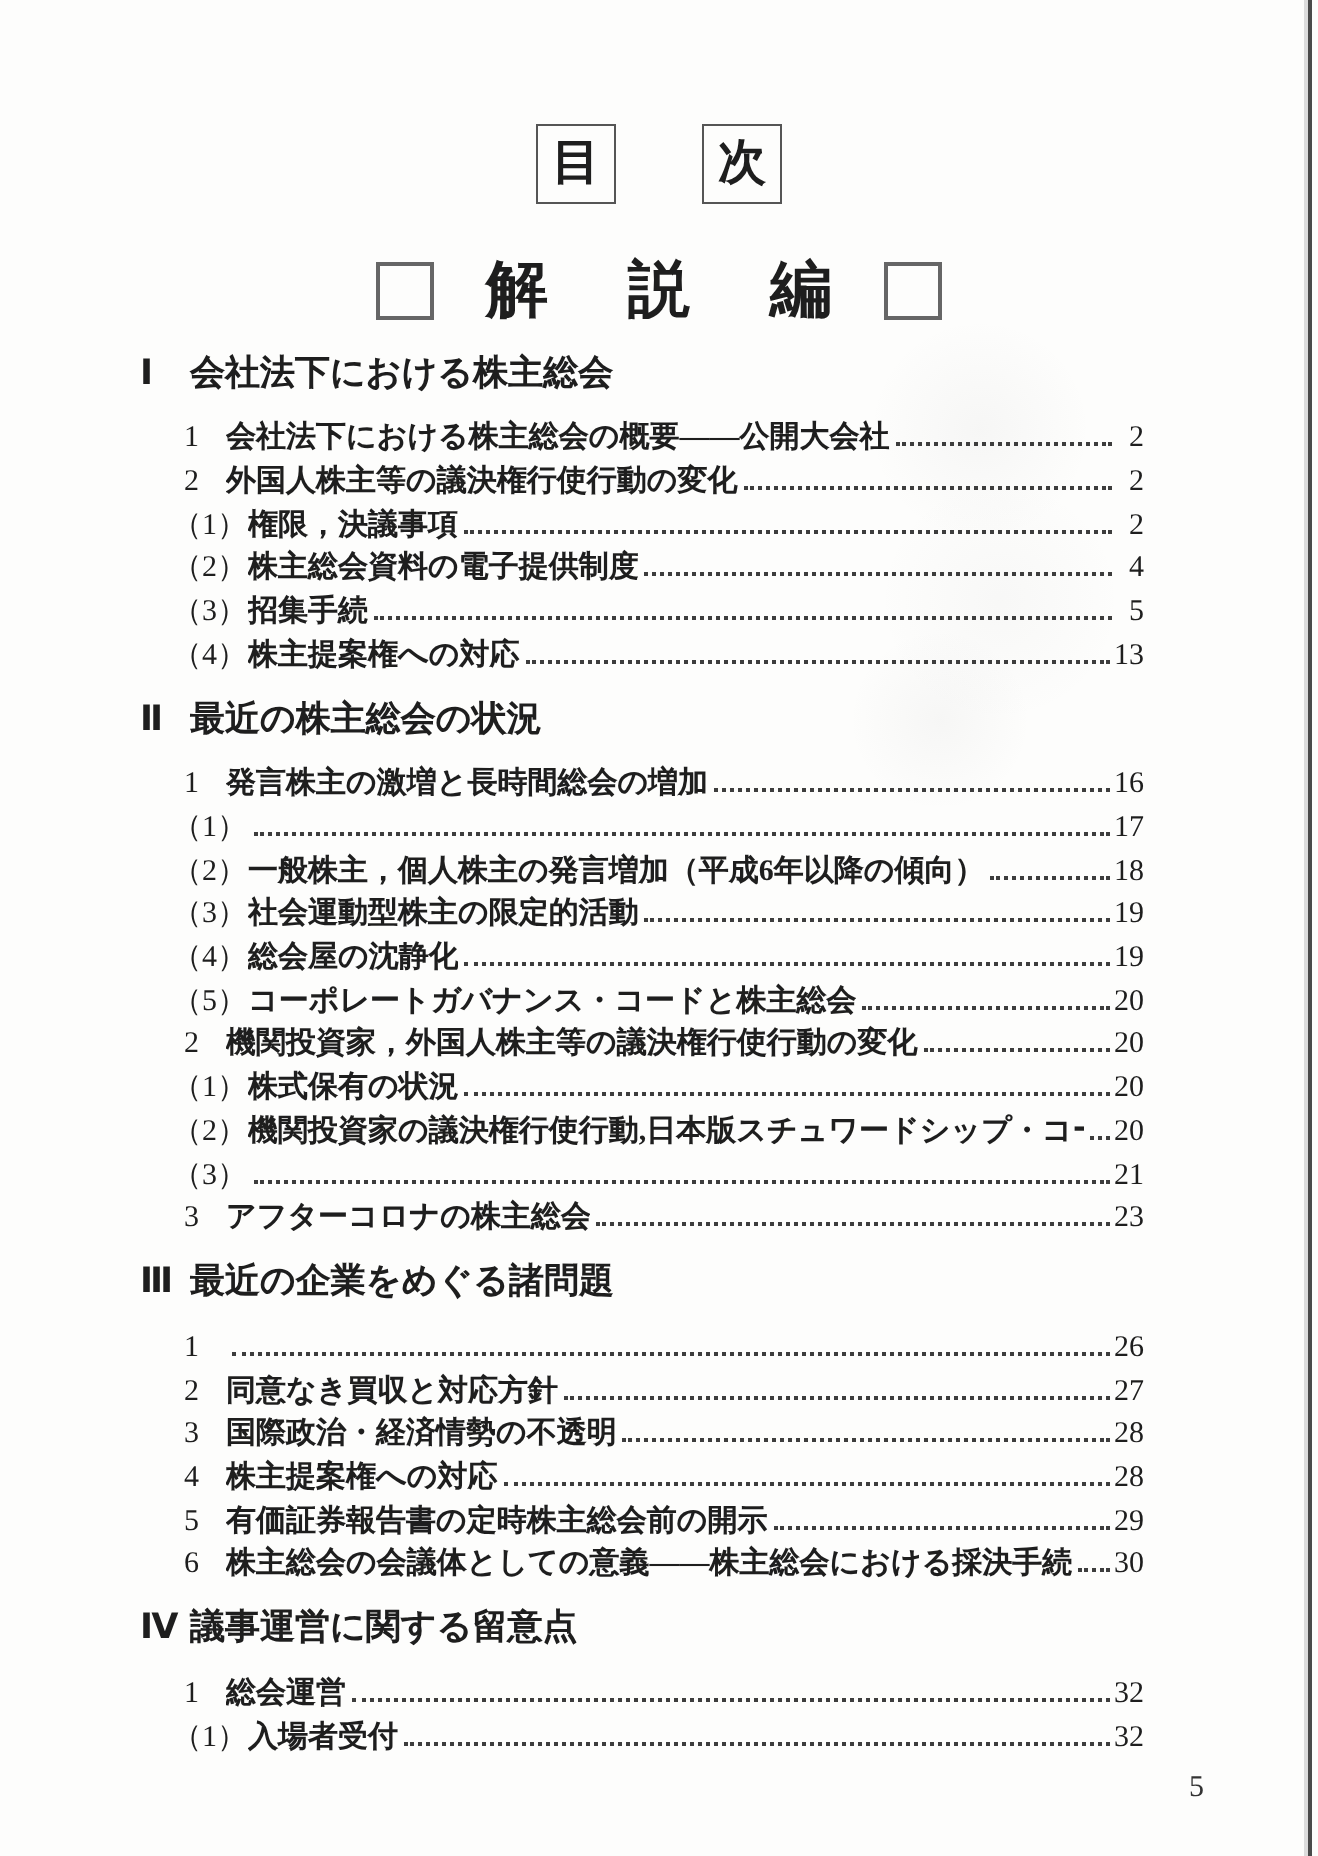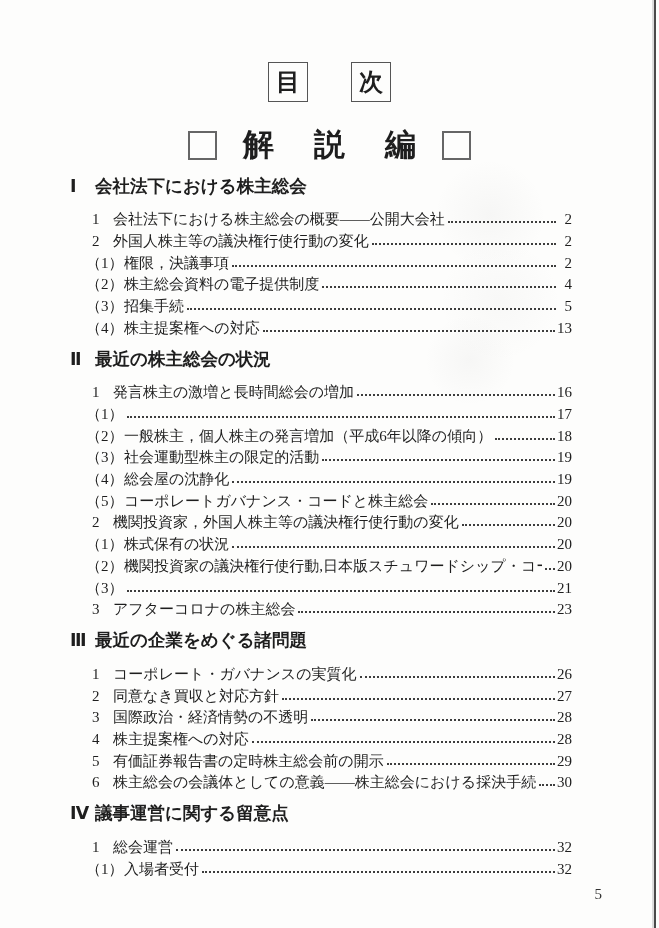--- a/index.html
+++ b/index.html
@@ -75,21 +75,21 @@
     height: 21.7px;
     font-size: 15px;
     line-height: 20px;
   }
   .toc-row .lbl { flex: 0 0 auto; white-space: nowrap; }
   .toc-row.lvl1 { padding-left: 22px; }
   .toc-row.lvl1 .lbl { width: 21px; }
   .toc-row.lvl2 { padding-left: 16px; }
   .toc-row.lvl2 .lbl { width: 38px; }
   .toc-row .txt {
-    flex: 0 1 auto; white-space: nowrap; overflow: hidden;
+    flex: 0 1 auto; white-space: nowrap; overflow: hidden; font-weight: bold;
   }
   .toc-row .leader {
     flex: 1 1 auto;
     min-width: 10px;
     border-bottom: 2px dotted #3d3d3d;
     margin: 0 2px 6px 3px;
     height: 0;
     align-self: flex-end;
   }
   .toc-row .pg {
@@ -249,21 +249,20 @@
         </div>
       </div>
       <div class="toc-section">
         <div class="sec-head">
           <span class="numeral">Ⅲ</span>
           <span class="title">最近の企業をめぐる諸問題</span>
         </div>
         <div class="sec-items">
           <div class="toc-row lvl1">
             <span class="lbl">1</span>
-            <span class="txt">コーポレート・ガバナンスの実質化</span>
             <span class="leader"></span>
             <span class="pg">26</span>
           </div>
           <div class="toc-row lvl1">
             <span class="lbl">2</span>
             <span class="txt">同意なき買収と対応方針</span>
             <span class="leader"></span>
             <span class="pg">27</span>
           </div>
           <div class="toc-row lvl1">

